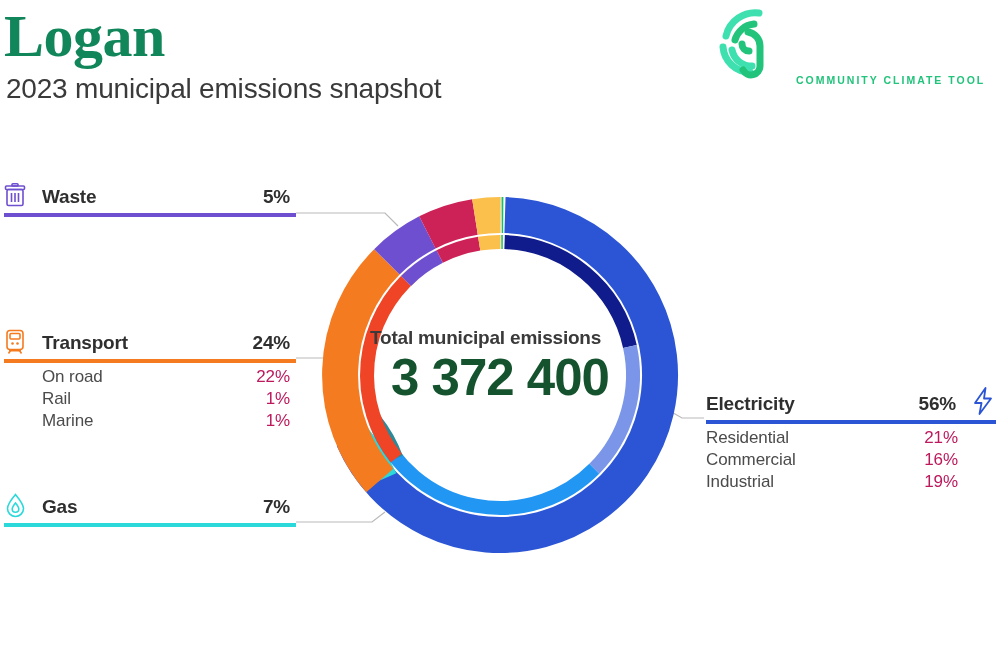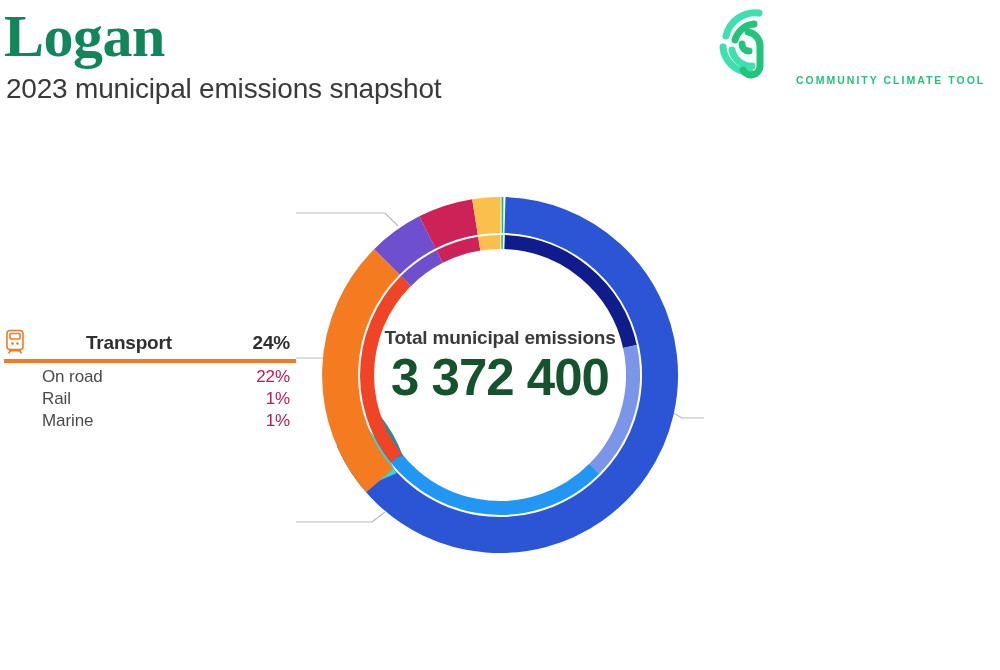--- a/index.html
+++ b/index.html
@@ -96,21 +96,20 @@
     color:#be185d;
     text-align:right;
     letter-spacing:-0.1px;
   }
 
   
   .donut{position:absolute;left:310px;top:185px;width:380px;height:380px;}
 
   .center-label{
     position:absolute;left:370px;top:327px;width:260px;
-    text-align:center;
     font-size:19px;font-weight:700;color:#3a3a3a;
     letter-spacing:-0.2px;
   }
   .center-value{
     position:absolute;left:350px;top:348px;width:300px;
     text-align:center;
     font-size:51px;font-weight:700;color:#14532d;
     letter-spacing:-1px;
   }
   .center-unit{
@@ -190,44 +189,93 @@
 
       <path stroke="#CC2257" d="M -60.3 -118.5 A 133 133 0 0 1 -20.8 -131.4"></path>
       <path stroke="#FBBF4C" d="M -20.8 -131.4 A 133 133 0 0 1 0.5 -133.0"></path>
       <path stroke="#16C06A" d="M 1.3 -133.0 A 133 133 0 0 1 2.8 -133.0"></path>
     </g>
   </svg>
 
   <div class="center-label">Total municipal emissions</div>
   <div class="center-value">3 372 400</div>
 
+  <div class="legend-row" style="left:4px;top:185px;width:292px;">
+    <div class="legend-head">
+      <svg class="legend-icon" viewBox="0 0 24 26">
+        <g fill="none" stroke="#6E4FD0" stroke-width="1.6">
+          <rect x="3" y="6.5" width="16" height="16" rx="1.5"></rect>
+          <rect x="1.5" y="3" width="19" height="3.5" rx="1"></rect>
+          <rect x="8" y="0.8" width="6" height="2.2" rx="0.8"></rect>
+          <line x1="7.5" y1="10" x2="7.5" y2="19"></line>
+          <line x1="11" y1="10" x2="11" y2="19"></line>
+          <line x1="14.5" y1="10" x2="14.5" y2="19"></line>
+        </g>
+      </svg>
+      <div class="legend-name" style="left:38px;">Waste</div>
+      <div class="legend-pct" style="right:6px;">5%</div>
+    </div>
+    <div class="legend-bar" style="left:0;top:28px;width:292px;background:#6E4FD0;"></div>
+  </div>
 
   <div class="legend-row" style="left:4px;top:331px;width:292px;">
     <div class="legend-head">
       <svg class="legend-icon" viewBox="0 0 24 26">
         <g fill="none" stroke="#F47B20" stroke-width="1.6">
           <rect x="3" y="1.5" width="16" height="19" rx="3"></rect>
           <rect x="6" y="4.5" width="10" height="5.5" rx="1"></rect>
           <circle cx="8.5" cy="14.5" r="1.3" fill="#F47B20" stroke="none"></circle>
           <circle cx="13.5" cy="14.5" r="1.3" fill="#F47B20" stroke="none"></circle>
           <line x1="5" y1="21.5" x2="17" y2="21.5" stroke-width="2"></line>
           <line x1="6.5" y1="21.5" x2="4.5" y2="24.5"></line>
           <line x1="15.5" y1="21.5" x2="17.5" y2="24.5"></line>
         </g>
       </svg>
-      <div class="legend-name" style="left:38px;margin-left:44px;">Transport</div>
+      <div class="legend-name" style="left:38px;">Transport</div>
       <div class="legend-pct" style="right:6px;">24%</div>
     </div>
     <div class="legend-bar" style="left:0;top:28px;width:292px;background:#F47B20;"></div>
 
     <div class="sub" style="left:38px;top:36px;">On road</div>
     <div class="sub-pct" style="right:6px;top:36px;width:60px;">22%</div>
 
     <div class="sub" style="left:38px;top:58px;">Rail</div>
     <div class="sub-pct" style="right:6px;top:58px;width:60px;">1%</div>
 
     <div class="sub" style="left:38px;top:80px;">Marine</div>
     <div class="sub-pct" style="right:6px;top:80px;width:60px;">1%</div>
   </div>
 
-
+  <div class="legend-row" style="left:4px;top:495px;width:292px;">
+    <div class="legend-head">
+      <svg class="legend-icon" viewBox="0 0 24 26">
+        <g fill="none" stroke="#2BD9DA" stroke-width="1.6">
+          <path d="M11.5 1.5 C 6 8 3.5 11.5 3.5 15.5 A 8 8 0 0 0 19.5 15.5 C 19.5 11 16 7 11.5 1.5 Z"></path>
+          <path d="M11.5 10 C 9.2 12.8 8.2 14.2 8.2 16 A 3.3 3.3 0 0 0 14.8 16 C 14.8 14.2 13.6 12.6 11.5 10 Z"></path>
+        </g>
+      </svg>
+      <div class="legend-name" style="left:38px;">Gas</div>
+      <div class="legend-pct" style="right:6px;">7%</div>
+    </div>
+    <div class="legend-bar" style="left:0;top:28px;width:292px;background:#2BD9DA;"></div>
+  </div>
+
+  <div class="legend-row" style="left:704px;top:392px;width:292px;">
+    <div class="legend-head">
+      <div class="legend-name" style="left:2px;">Electricity</div>
+      <div class="legend-pct" style="right:40px;">56%</div>
+      <svg style="position:absolute;right:0px;top:-6px;width:26px;height:30px;" viewBox="0 0 26 30">
+        <path d="M15.5 2 L5 17 L11.5 17 L9.5 28 L21 12.5 L14 12.5 Z" fill="none" stroke="#2B55D4" stroke-width="1.8" stroke-linejoin="round"></path>
+      </svg>
+    </div>
+    <div class="legend-bar" style="left:2px;top:28px;width:290px;background:#2B55D4;"></div>
+
+    <div class="sub" style="left:2px;top:36px;">Residential</div>
+    <div class="sub-pct" style="right:38px;top:36px;width:60px;">21%</div>
+
+    <div class="sub" style="left:2px;top:58px;">Commercial</div>
+    <div class="sub-pct" style="right:38px;top:58px;width:60px;">16%</div>
+
+    <div class="sub" style="left:2px;top:80px;">Industrial</div>
+    <div class="sub-pct" style="right:38px;top:80px;width:60px;">19%</div>
+  </div>
 
 </div>
 
 </body></html>

